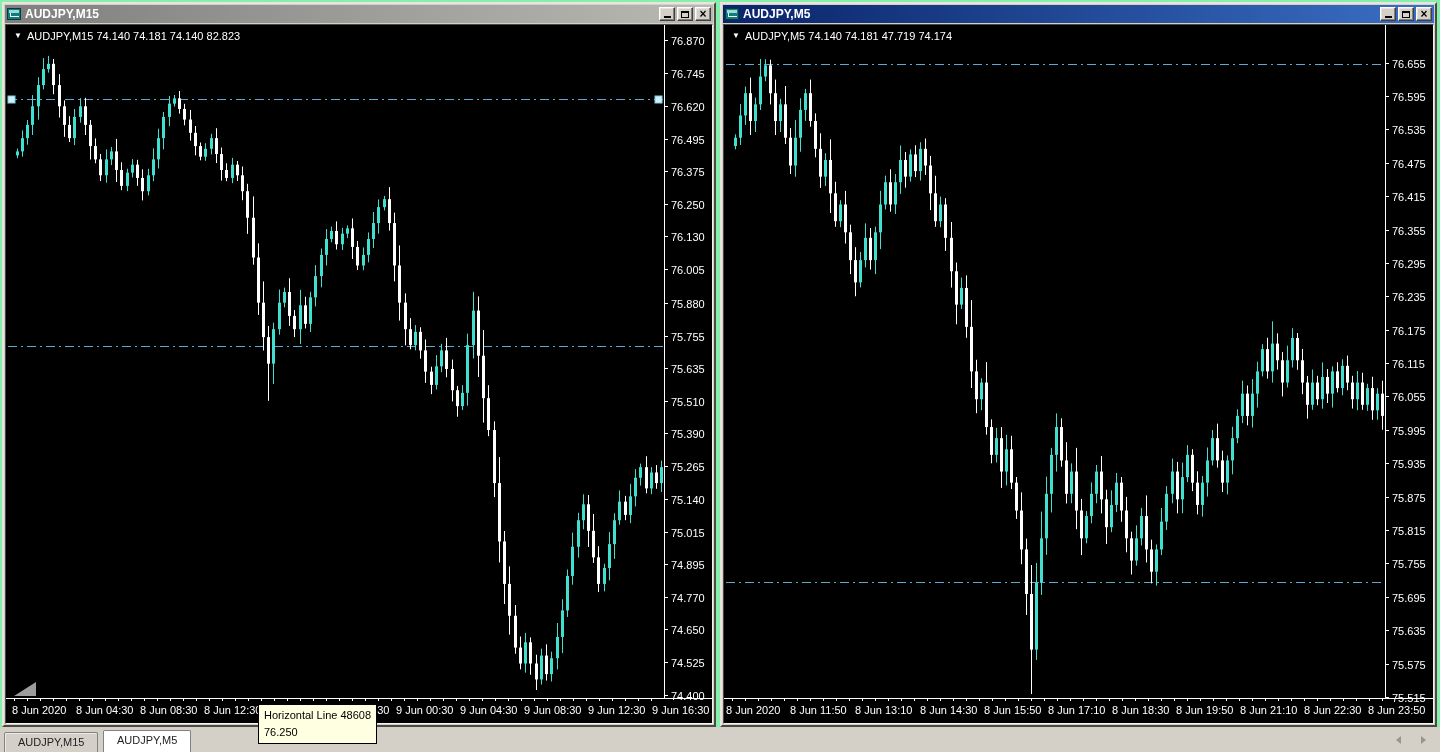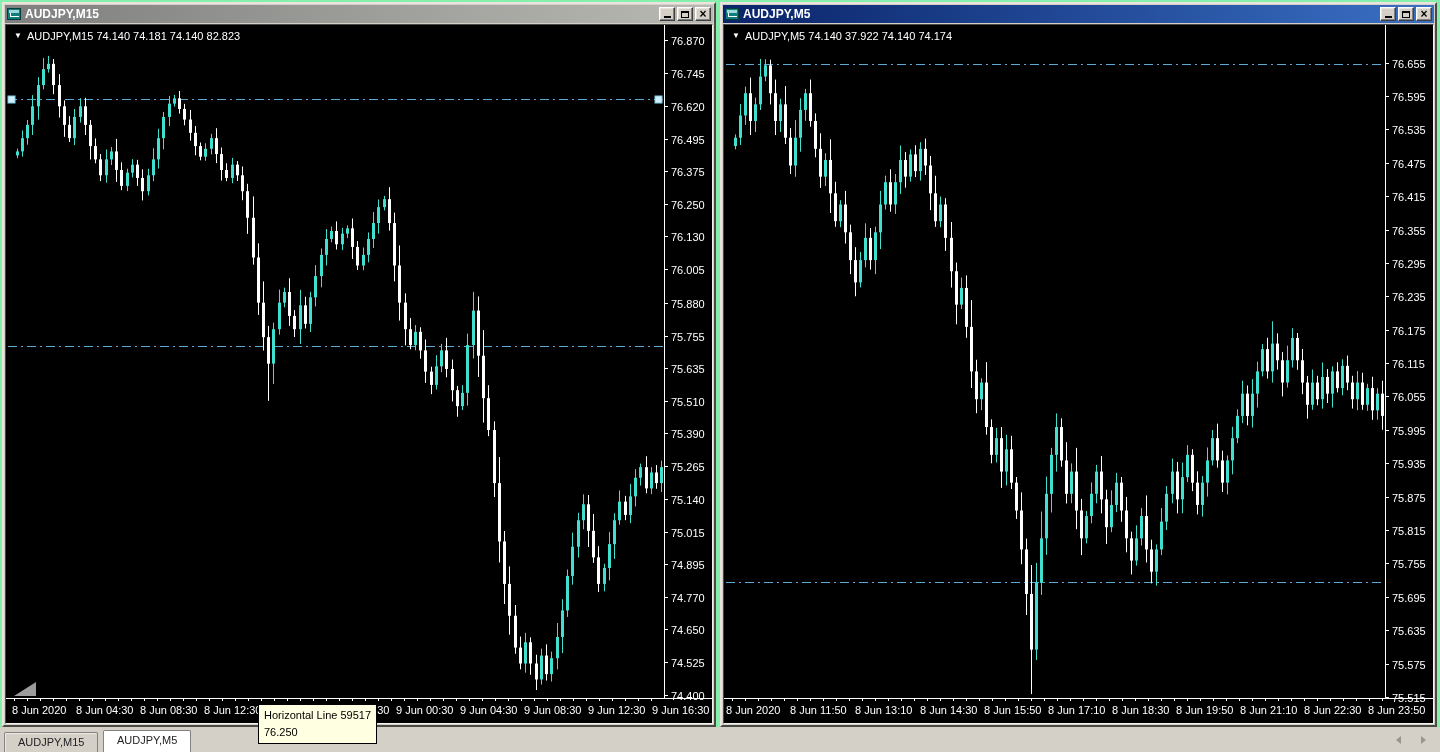--- a/index.html
+++ b/index.html
@@ -816,32 +816,32 @@
             <line x1="648.5" y1="351.7297948442604" x2="648.5" y2="394.79866917292856" stroke="#ffffff" stroke-width="1"></line>
             <rect x="647" y="363.09022556391346" width="3" height="22.255639097740186" fill="#ffffff"></rect>
             <line x1="653.5" y1="363.1278614393105" x2="653.5" y2="394.68739097744407" stroke="#40e0d0" stroke-width="1"></line>
             <rect x="652" y="368.6541353383446" width="3" height="16.691729323309062" fill="#40e0d0"></rect>
             <line x1="658.5" y1="355.70401611170433" x2="658.5" y2="404.81370676692194" stroke="#ffffff" stroke-width="1"></line>
             <rect x="657" y="368.6541353383446" width="3" height="22.25563909774803" fill="#ffffff"></rect>
           </g>
         </svg>
       <div class="legend">
         <span class="caret">▼</span>
-        <span>AUDJPY,M5  74.140 37.922 74.140 74.174</span>
+        <span>AUDJPY,M5  74.140 74.181 47.719 74.174</span>
       </div>
     </div>
   </section>
 
   <div class="tabbar">
     <div class="tab inactive">AUDJPY,M15</div>
     <div class="tab active">AUDJPY,M5</div>
     <div class="tab-arrows">
       <span class="arr-l"></span>
       <span class="arr-r"></span>
     </div>
   </div>
 
   <div class="tooltip">
-    <div>Horizontal Line 59517</div>
+    <div>Horizontal Line 48608</div>
     <div>76.250</div>
   </div>
 
 </div>
 
 </body></html>

